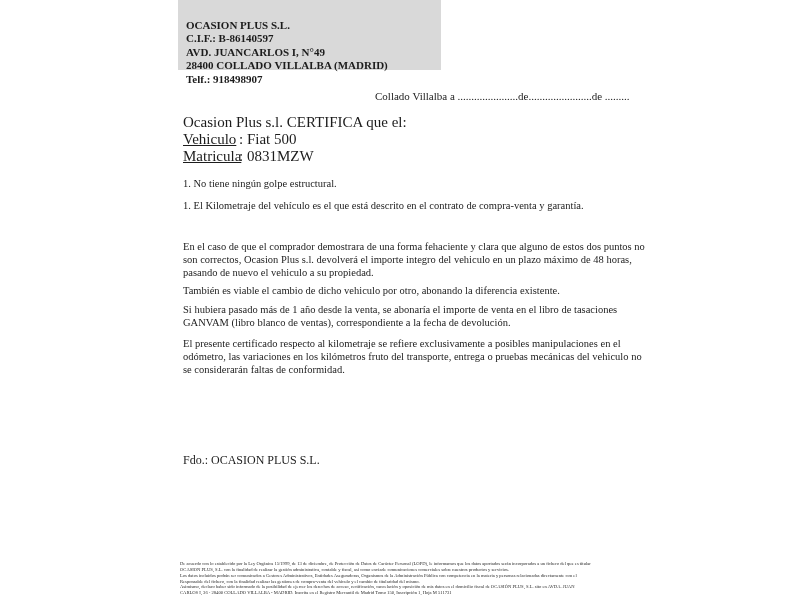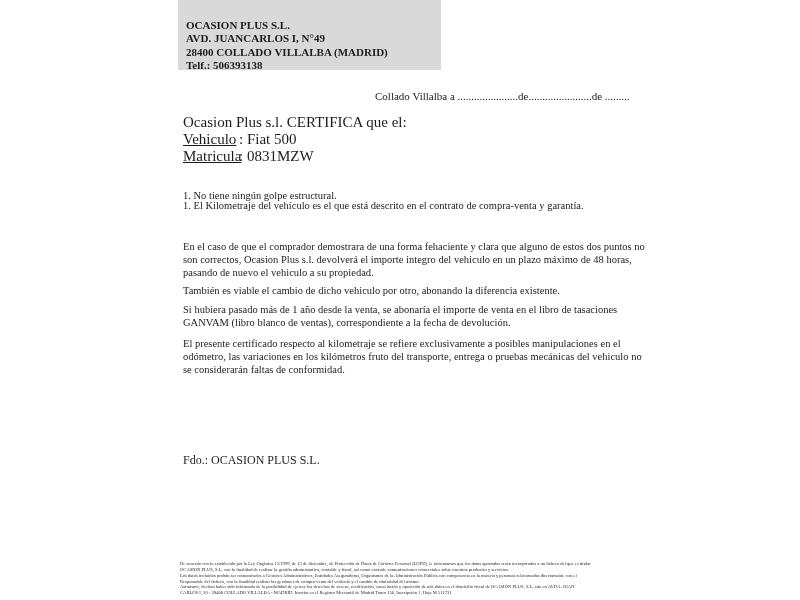--- a/index.html
+++ b/index.html
@@ -23,21 +23,21 @@
     box-sizing: border-box;
   }
 
   .date-line { left: 375px; top: 90px; font-size: 11px; }
 
   .certify-block { left: 183px; top: 114px; font-size: 15px; line-height: 17px; }
   .vlabel { display: inline-block; width: 56px; }
   .u { text-decoration: underline; }
 
   .point { left: 183px; font-size: 10.5px; width: 470px; }
-  .point-1 { top: 178px; margin-top: 12px; }
+  .point-1 { top: 178px; }
   .point-2 { top: 200px; }
 
   .para { left: 183px; width: 462px; font-size: 10.5px; line-height: 13.2px; }
   .para-1 { top: 240px; }
   .para-2 { top: 284px; }
   .para-3 { top: 303px; }
   .para-4 { top: 337px; }
 
   .signature { left: 183px; top: 453px; font-size: 12px; }
 
@@ -49,23 +49,24 @@
     font-size: 9.2px;
     line-height: 11.6px;
     color: #2a2a2a;
   }
 </style>
 </head>
 <body>
 
 <div class="abs header-box">
   <div>OCASION PLUS S.L.</div>
+  <div>C.I.F.: B-86140597</div>
   <div>AVD. JUANCARLOS I, N°49</div>
   <div>28400 COLLADO VILLALBA (MADRID)</div>
-  <div>Telf.: 506393138</div>
+  <div>Telf.: 918498907</div>
 </div>
 
 <div class="abs date-line">Collado Villalba a ......................de.......................de .........</div>
 
 <div class="abs certify-block">
   <div>Ocasion Plus s.l. CERTIFICA que el:</div>
   <div>
     <span class="vlabel"><span class="u">Vehiculo</span></span><span>: Fiat 500</span>
   </div>
   <div>

